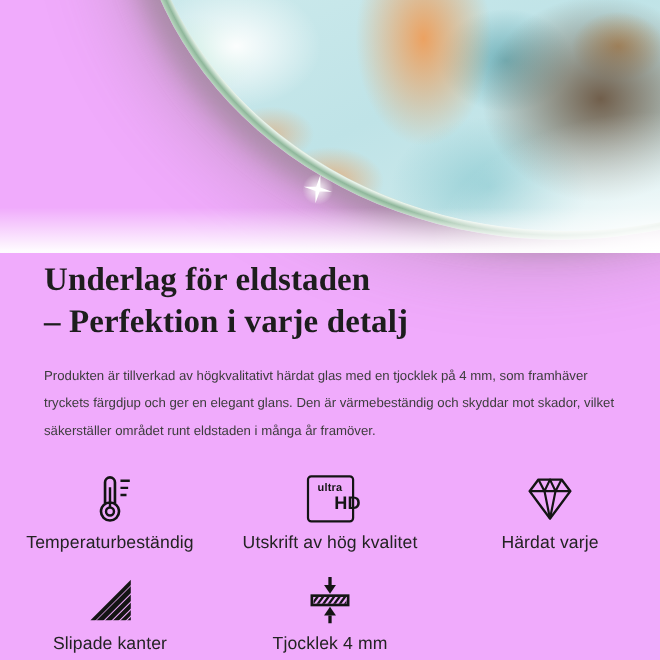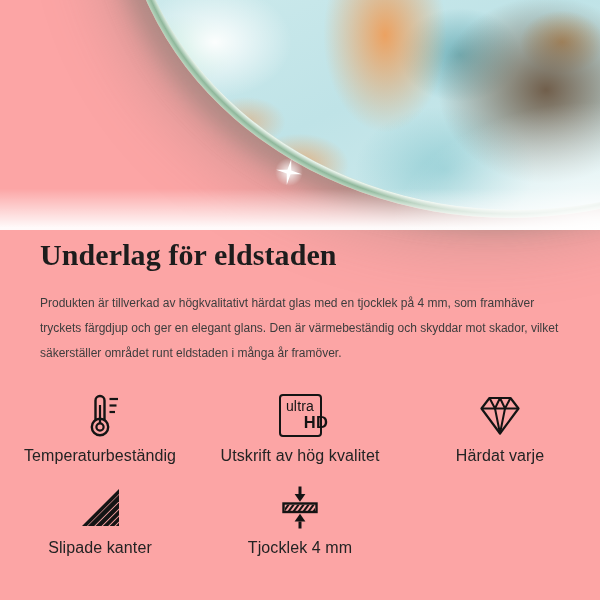--- a/index.html
+++ b/index.html
@@ -1,17 +1,17 @@
 <!DOCTYPE html>
 <html><head>
 <meta charset="utf-8">
 <style>
   html,body{margin:0;padding:0;background:#fff;}
   .canvas{
-    position:relative;width:600px;height:600px;overflow:hidden;background:#fca5a5;
+    position:relative;width:600px;height:600px;overflow:hidden;background:#f0abfc;
     font-family:"Liberation Sans",sans-serif;color:#1d1d1d;
   }
   
   .hero{position:relative;height:230px;z-index:0;}
   .disc-edge{
     position:absolute;left:120px;top:-462px;width:780px;height:680px;border-radius:50%;
     background:radial-gradient(closest-side at 50% 50%,
       rgba(255,255,255,0) 95.4%, #9dbfa6 96.2%, #eaf4ec 97.4%, #8fb79b 98.8%, #bcd8c2 100%);
     box-shadow:-14px 10px 22px rgba(120,117,108,.42), -30px 28px 60px rgba(125,120,110,.28);
   }
@@ -53,21 +53,21 @@
     grid-template-columns:repeat(3,200px);row-gap:16px;
   }
   .feature{display:flex;flex-direction:column;align-items:center;}
   .feature .iconbox{height:52px;display:flex;align-items:center;justify-content:center;}
   .feature .label{margin-top:6px;font-size:16px;color:#232323;letter-spacing:.1px;text-align:center;}
   .icon-stroke{stroke:#141414;fill:none;}
   .uhd{
     width:43px;height:43px;border:2.6px solid #141414;border-radius:4px;box-sizing:border-box;
     display:flex;flex-direction:column;align-items:center;justify-content:center;line-height:1;color:#141414;
   }
-  .uhd-top{font-size:14px;font-weight:400;letter-spacing:.2px;}
+  .uhd-top{font-size:10px;font-weight:700;letter-spacing:.2px;}
   .uhd-bottom{font-size:16.5px;font-weight:700;letter-spacing:.3px;margin-top:1px;padding-left:32px;}
 </style>
 </head>
 <body>
 
 <div class="canvas">
 
   <div class="hero">
     <div class="disc-edge"></div>
     <div class="disc-art"></div>
@@ -80,20 +80,21 @@
         </radialGradient>
       </defs>
       <circle r="14" fill="url(#glow)"></circle>
       <path d="M0 -13 L1.9 -1.9 L13 0 L1.9 1.9 L0 13 L-1.9 1.9 L-13 0 L-1.9 -1.9 Z" fill="#ffffff" transform="rotate(10)"></path>
     </svg>
   </div>
 
   <div class="content">
     <h1 class="page-title">
       <span>Underlag för eldstaden</span>
+      <span>– Perfektion i varje detalj</span>
     </h1>
     <p class="description">Produkten är tillverkad av högkvalitativt härdat glas med en tjocklek på 4 mm, som framhäver tryckets färgdjup och ger en elegant glans. Den är värmebeständig och skyddar mot skador, vilket säkerställer området runt eldstaden i många år framöver.</p>
   </div>
 
   <div class="features">
 
     <div class="feature">
       <div class="iconbox">
         <svg width="48" height="48" viewBox="0 0 48 48">
           <path class="icon-stroke" stroke-width="2.4" d="M19.5 29 V9.5 a4.5 4.5 0 0 1 9 0 V29"></path>

